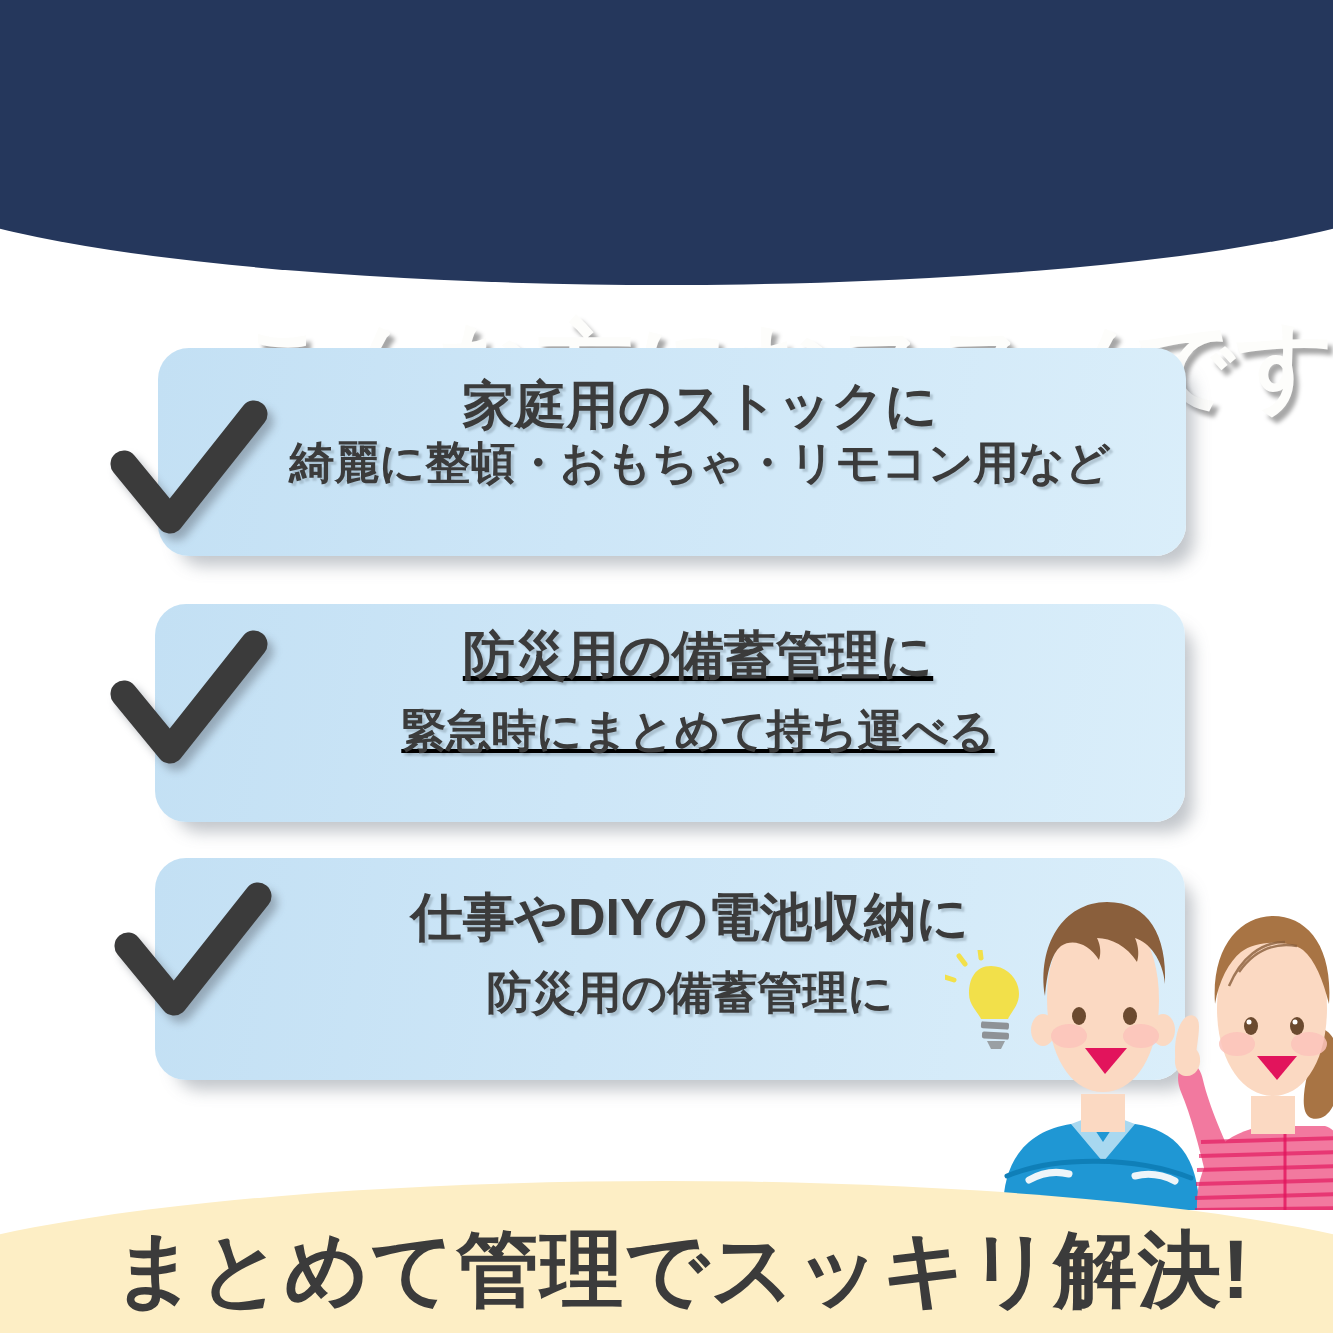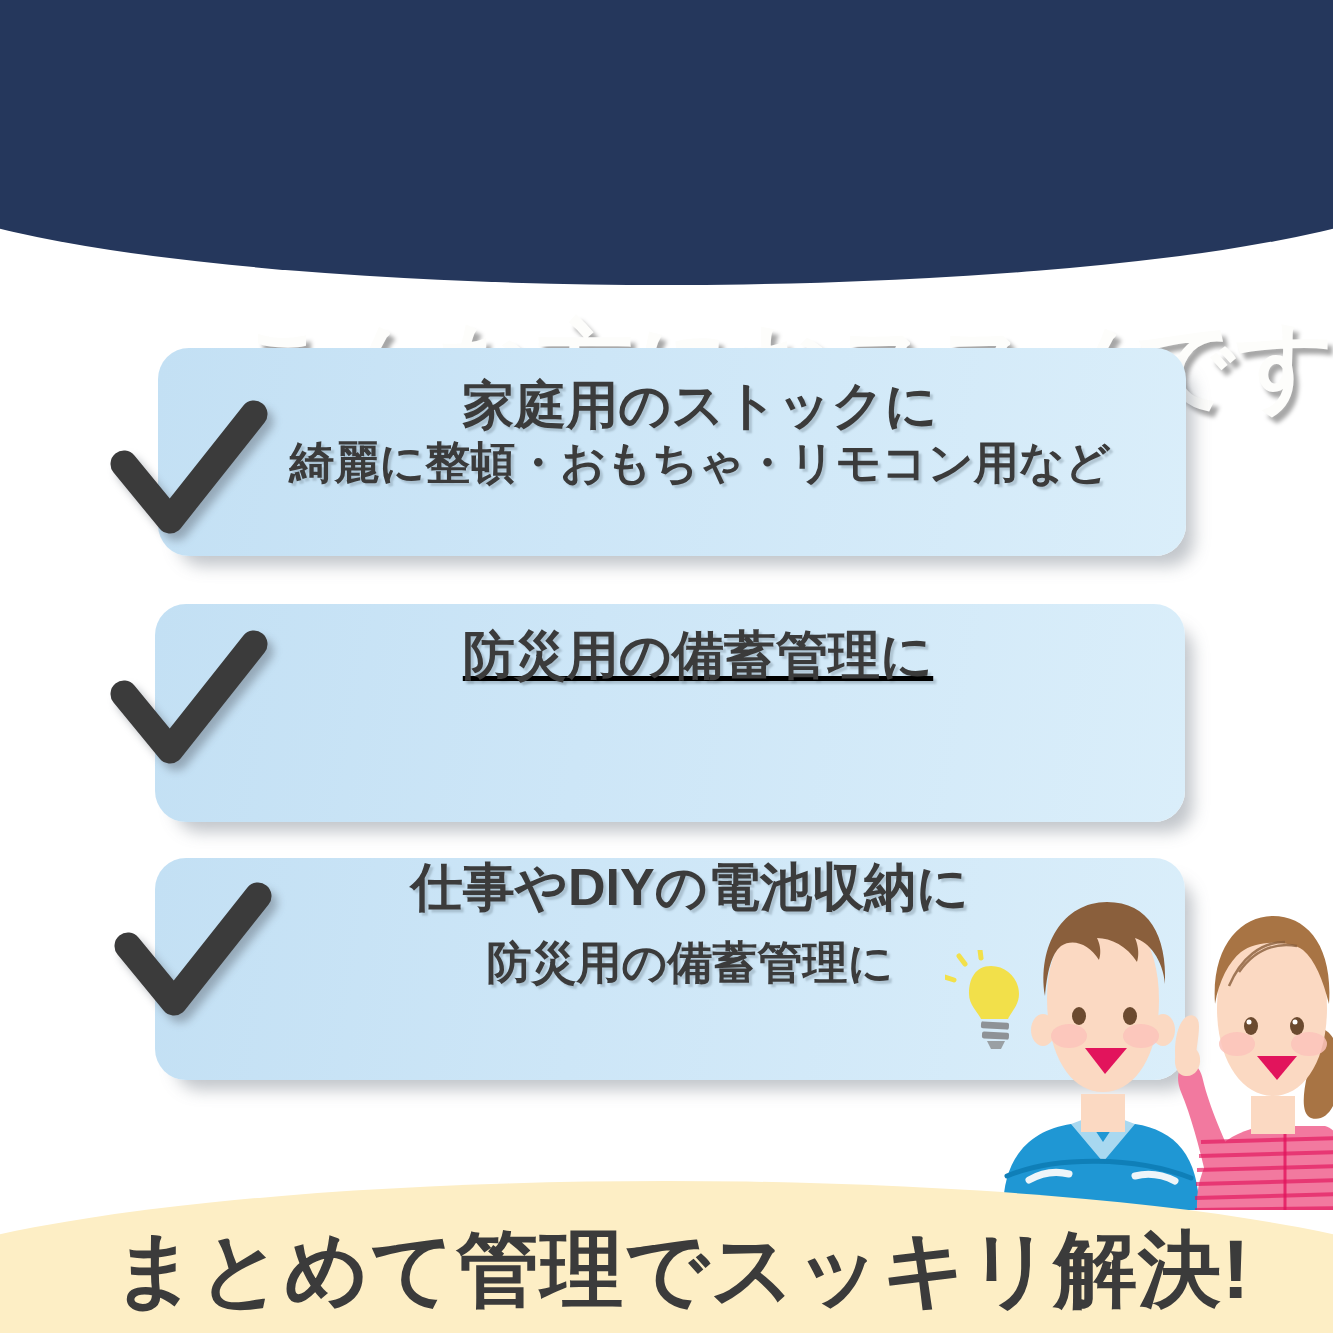--- a/index.html
+++ b/index.html
@@ -120,21 +120,21 @@
     line-height: 1.12;
     letter-spacing: 0px;
     white-space: nowrap;
     margin-top: 14px;
     text-shadow: 3px 3px 2px rgba(130,150,165,0.45);
   }
   .card-1 .card-text { justify-content: flex-start; padding-top: 28px; }
   .card-1 .card-sub  { margin-top: 4px; }
   .card-2 .card-text { justify-content: flex-start; padding-top: 22px; text-decoration: underline; }
   .card-2 .card-sub  { margin-top: 22px; }
-  .card-3 .card-text { justify-content: flex-start; padding-left: 40px; }
+  .card-3 .card-text { justify-content: flex-start; padding-top: 30px; padding-left: 40px; }
   .card-3 .card-sub  { margin-top: 22px; }
 
   
   .check {
     position: absolute;
     width: 170px;
     height: 150px;
     filter: drop-shadow(6px 7px 4px rgba(90,100,110,0.45));
   }
   .check-1 { left: 104px; top: 398px; }
@@ -173,20 +173,21 @@
       <div class="card-sub">綺麗に整頓・おもちゃ・リモコン用など</div>
     </div>
   </div>
   <svg class="check check-1" viewBox="0 0 170 150">
     <path d="M20 66 L66 122 L150 16" fill="none" stroke="#3b3b3b" stroke-width="27" stroke-linecap="round" stroke-linejoin="round"></path>
   </svg>
 
   <div class="card card-2">
     <div class="card-text">
       <div class="card-title">防災用の備蓄管理に</div>
+      <div class="card-sub">緊急時にまとめて持ち運べる</div>
     </div>
   </div>
   <svg class="check check-2" viewBox="0 0 170 150">
     <path d="M20 66 L66 122 L150 16" fill="none" stroke="#3b3b3b" stroke-width="27" stroke-linecap="round" stroke-linejoin="round"></path>
   </svg>
 
   <div class="card card-3">
     <div class="card-text">
       <div class="card-title">仕事やDIYの電池収納に</div>
       <div class="card-sub">防災用の備蓄管理に</div>

